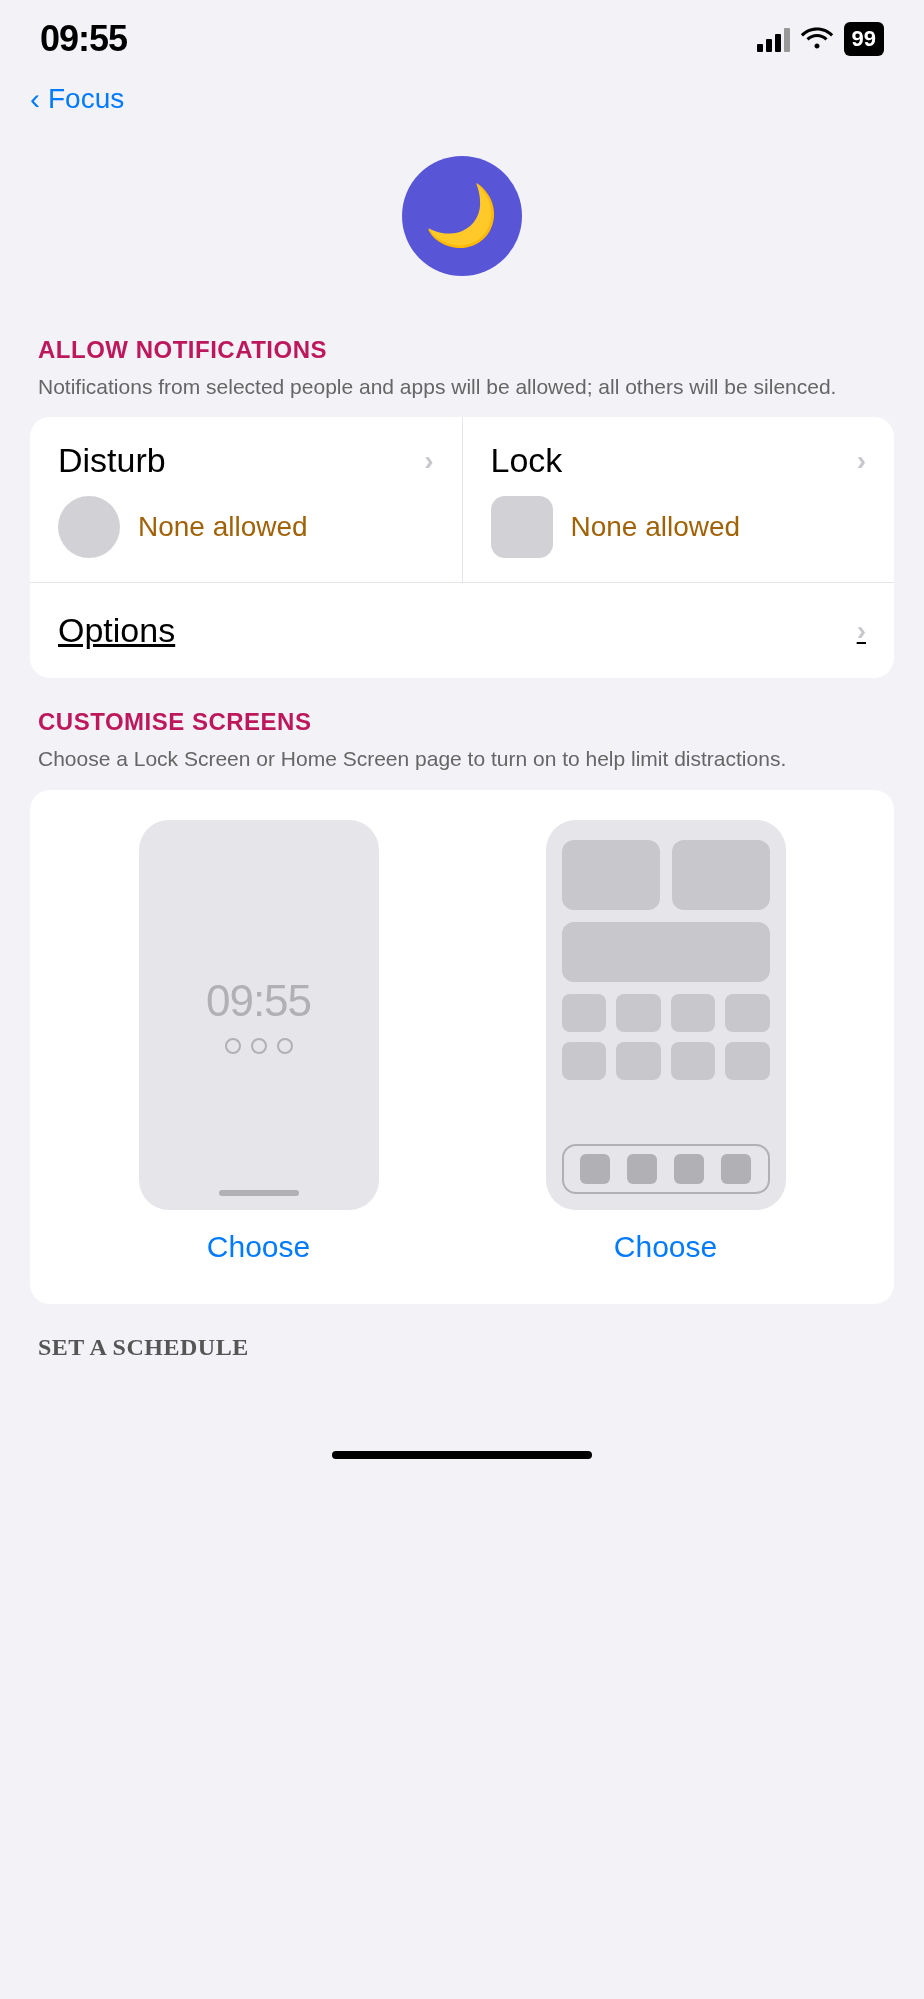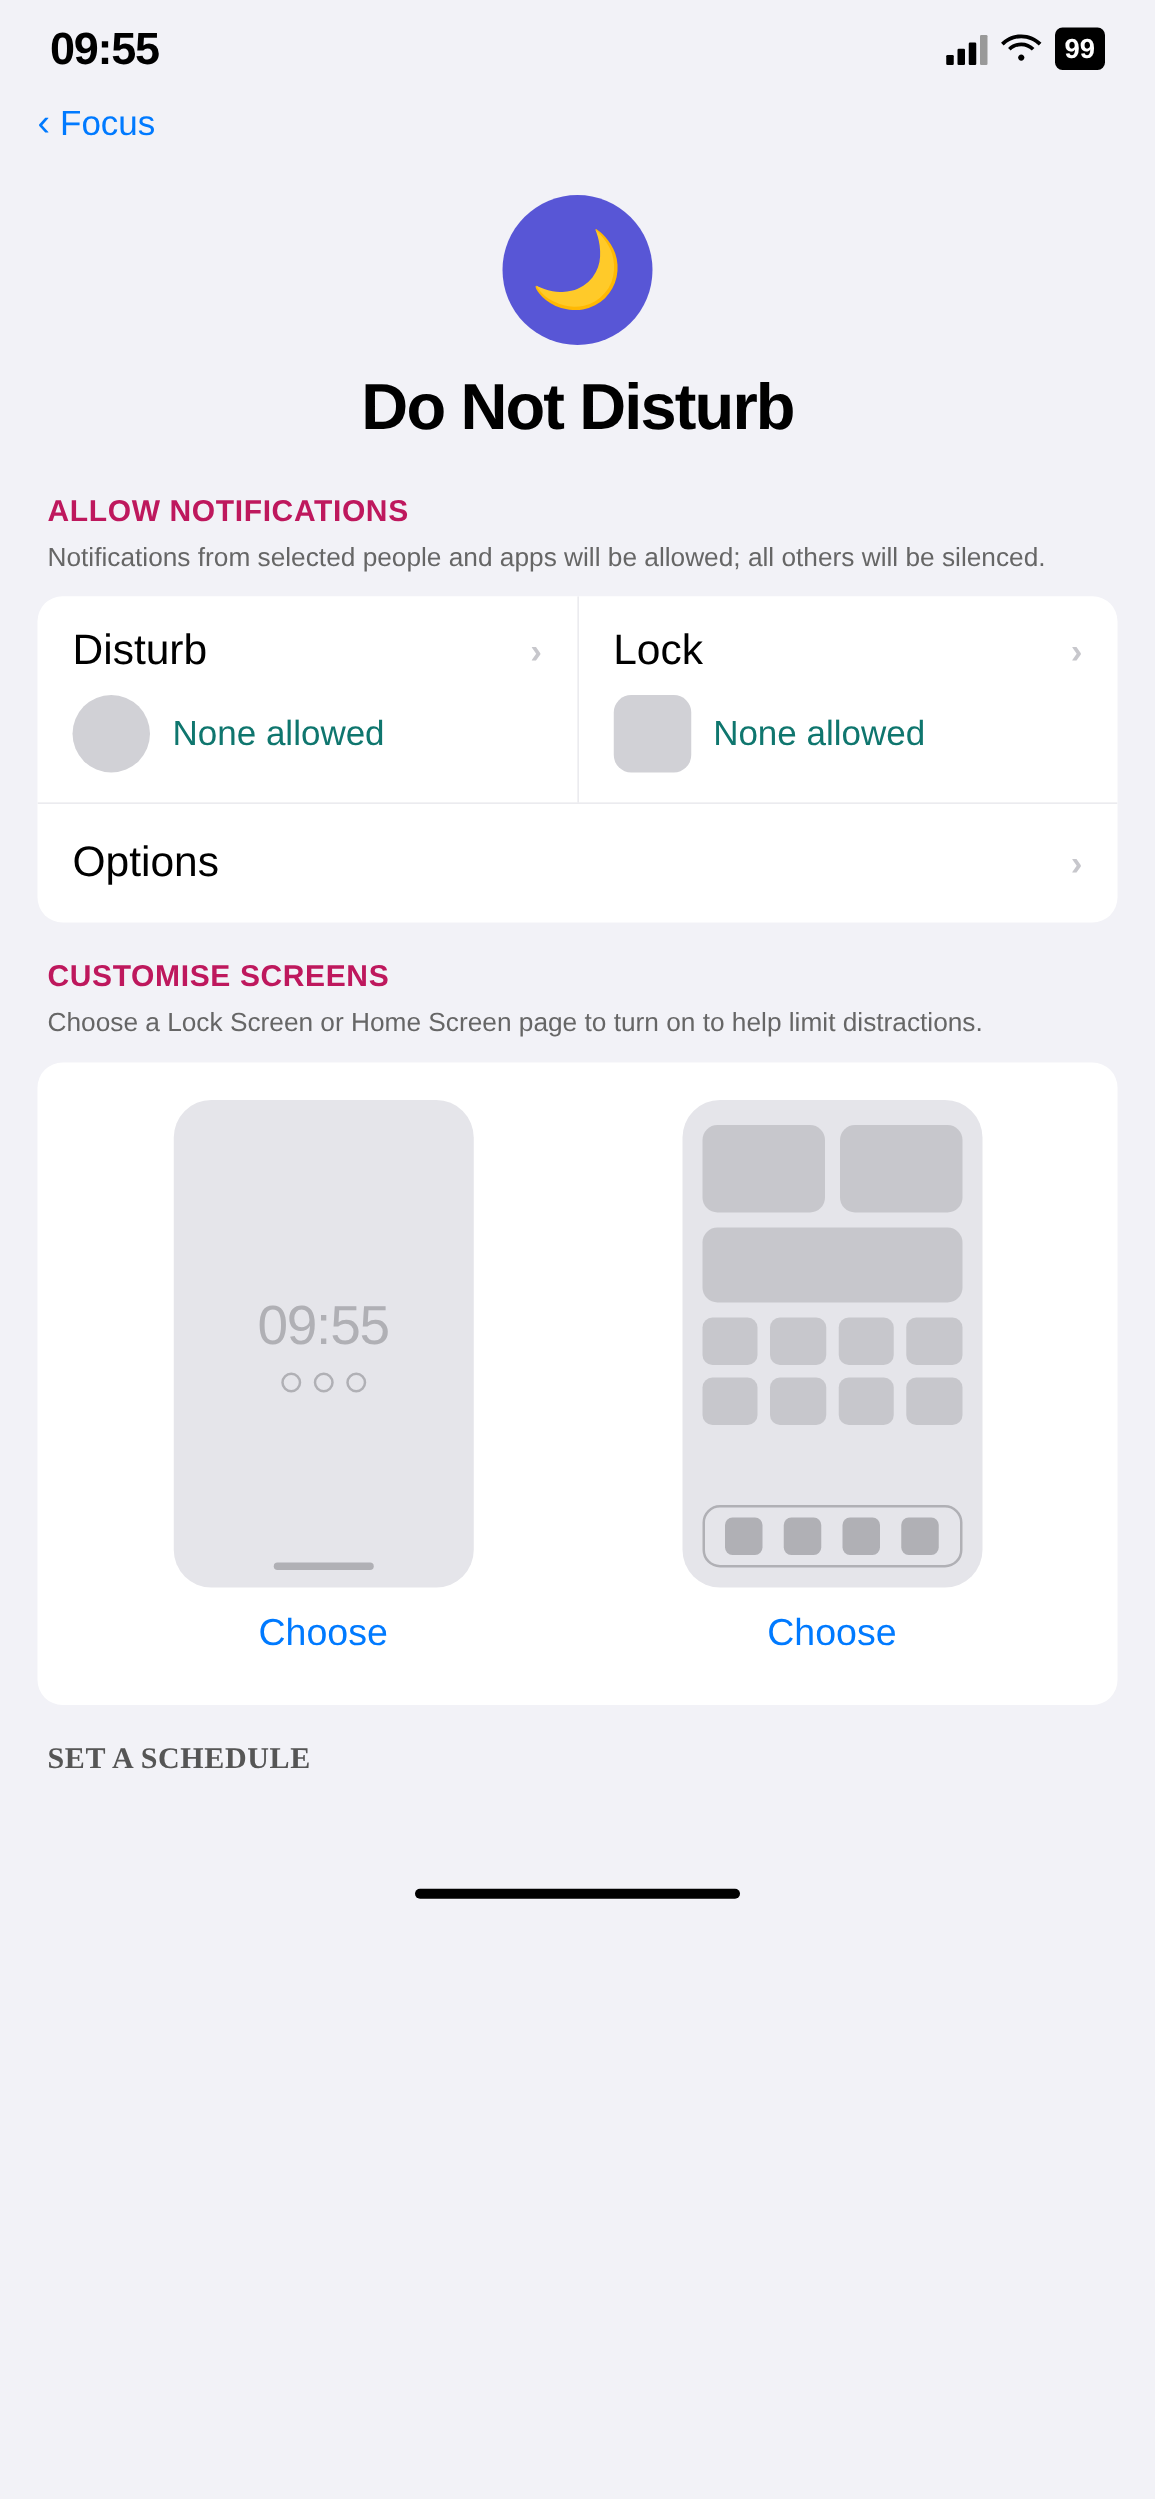--- a/index.html
+++ b/index.html
@@ -175,30 +175,31 @@
     }
     .app-placeholder {
       width: 62px;
       height: 62px;
       border-radius: 14px;
       background: #d1d1d6;
       flex-shrink: 0;
     }
     .none-label {
       font-size: 28px;
-      color: #0f766e;
+      color: #a16207;
     }
 
     
     .options-row {
       display: flex;
       justify-content: space-between;
       align-items: center;
       padding: 28px 28px;
       border-top: 1px solid #e5e5ea;
+      text-decoration: underline;
     }
     .options-label {
       font-size: 34px;
       font-weight: 500;
       color: #000;
     }
 
     
     .customise-card {
       background: #fff;
@@ -374,21 +375,20 @@
 
 <div class="back-nav">
   <span class="back-chevron">‹</span>
   <span class="back-label">Focus</span>
 </div>
 
 <div class="header-section">
   <div class="icon-circle">
     <span class="moon-icon">🌙</span>
   </div>
-  <h1 class="page-title">Do Not Disturb</h1>
 </div>
 
 <div class="section">
   <div class="section-header-label">ALLOW NOTIFICATIONS</div>
   <div class="section-description">Notifications from selected people and apps will be allowed; all others will be silenced.</div>
 
   <div class="card">
 
     <div class="two-col-row">
 

